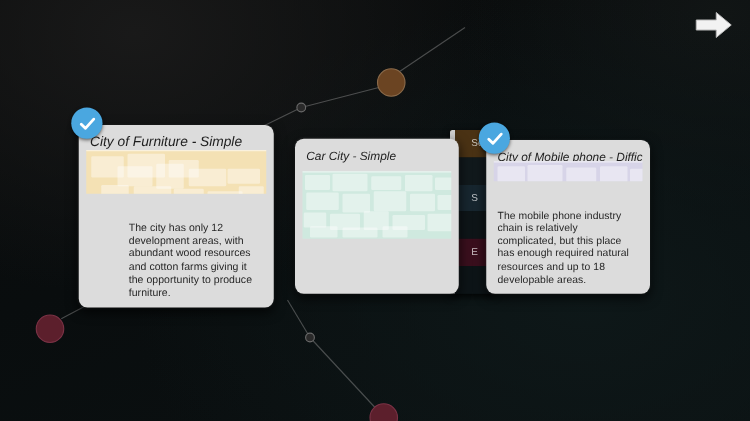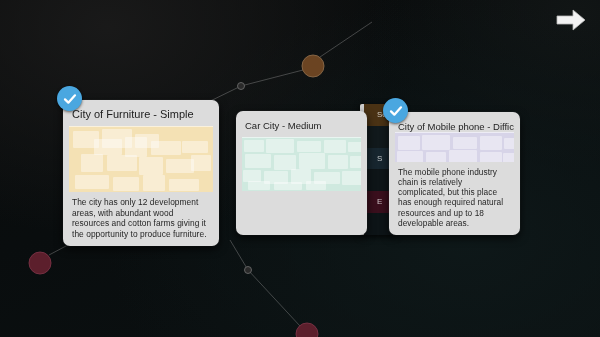--- a/index.html
+++ b/index.html
@@ -49,44 +49,45 @@
     flex-direction: column;
     cursor: pointer;
   }
   .card-title {
     color: #1d1d1d;
     font-size: 10.5px;
     line-height: 13px;
     padding: 2px 2px 5px 3px;
     white-space: nowrap;
     overflow: hidden;
+    font-style: italic;
   }
   .card-map {
     position: relative;
     overflow: hidden;
     border-top: 1px solid rgba(255,255,255,0.55);
   }
   .card-map .blk {
     position: absolute;
     background: rgba(255,255,255,0.42);
     border-radius: 1px;
   }
   .card-desc {
     color: #262626;
     font-size: 8.3px;
     line-height: 10.2px;
-    padding: 5px 3px 2px 3px;
+    padding: 22px 3px 2px 3px;
     letter-spacing: 0.05px;
   }
 
   
   #card-furniture { left: 63px;  top: 100px; width: 156px; height: 146px; }
   #card-furniture .card-title { font-size: 11px; }
   #card-furniture .card-map   { height: 66px; background: #f4e1b4; }
-  #card-furniture .card-desc  { font-size: 8.4px; line-height: 10.4px; }
+  #card-furniture .card-desc  { font-size: 8.4px; line-height: 10.4px; margin-left: 31px; }
 
   #card-car { left: 236px; top: 111px; width: 131px; height: 124px; }
   #card-car .card-map { height: 53px; background: #cfe9df; }
   #card-car .card-title { font-size: 9.5px; }
 
   #card-mobile { left: 389px; top: 112px; width: 131px; height: 123px; }
   #card-mobile .card-map { height: 55px; background: #d7d4e8; }
   #card-mobile .card-title { font-size: 9.5px; }
 
   
@@ -191,21 +192,21 @@
       </div>
     <div class="card-desc">The city has only 12 development areas, with abundant wood resources and cotton farms giving it the opportunity to produce furniture.</div>
   </div>
   <div class="check-badge" id="badge-furniture">
     <svg viewBox="0 0 24 24" width="16" height="16" xmlns="http://www.w3.org/2000/svg">
       <path d="M4.5 12.5 L9.5 17.5 L19.5 6.5" fill="none" stroke="#ffffff" stroke-width="3.4" stroke-linecap="round" stroke-linejoin="round"></path>
     </svg>
   </div>
 
   <div class="card" id="card-car">
-    <div class="card-title">Car City - Medium</div>
+    <div class="card-title">Car City - Simple</div>
     <div class="card-map">
         <div class="blk" style="left: 2px; top: 2px; width: 20px; height: 12px;"></div>
         <div class="blk" style="left: 24px; top: 1px; width: 28px; height: 14px;"></div>
         <div class="blk" style="left: 55px; top: 3px; width: 24px; height: 11px;"></div>
         <div class="blk" style="left: 82px; top: 2px; width: 22px; height: 13px;"></div>
         <div class="blk" style="left: 106px; top: 4px; width: 18px; height: 10px;"></div>
         <div class="blk" style="left: 3px; top: 16px; width: 26px; height: 14px;"></div>
         <div class="blk" style="left: 32px; top: 17px; width: 22px; height: 15px;"></div>
         <div class="blk" style="left: 57px; top: 15px; width: 26px; height: 16px;"></div>
         <div class="blk" style="left: 86px; top: 17px; width: 20px; height: 14px;"></div>

